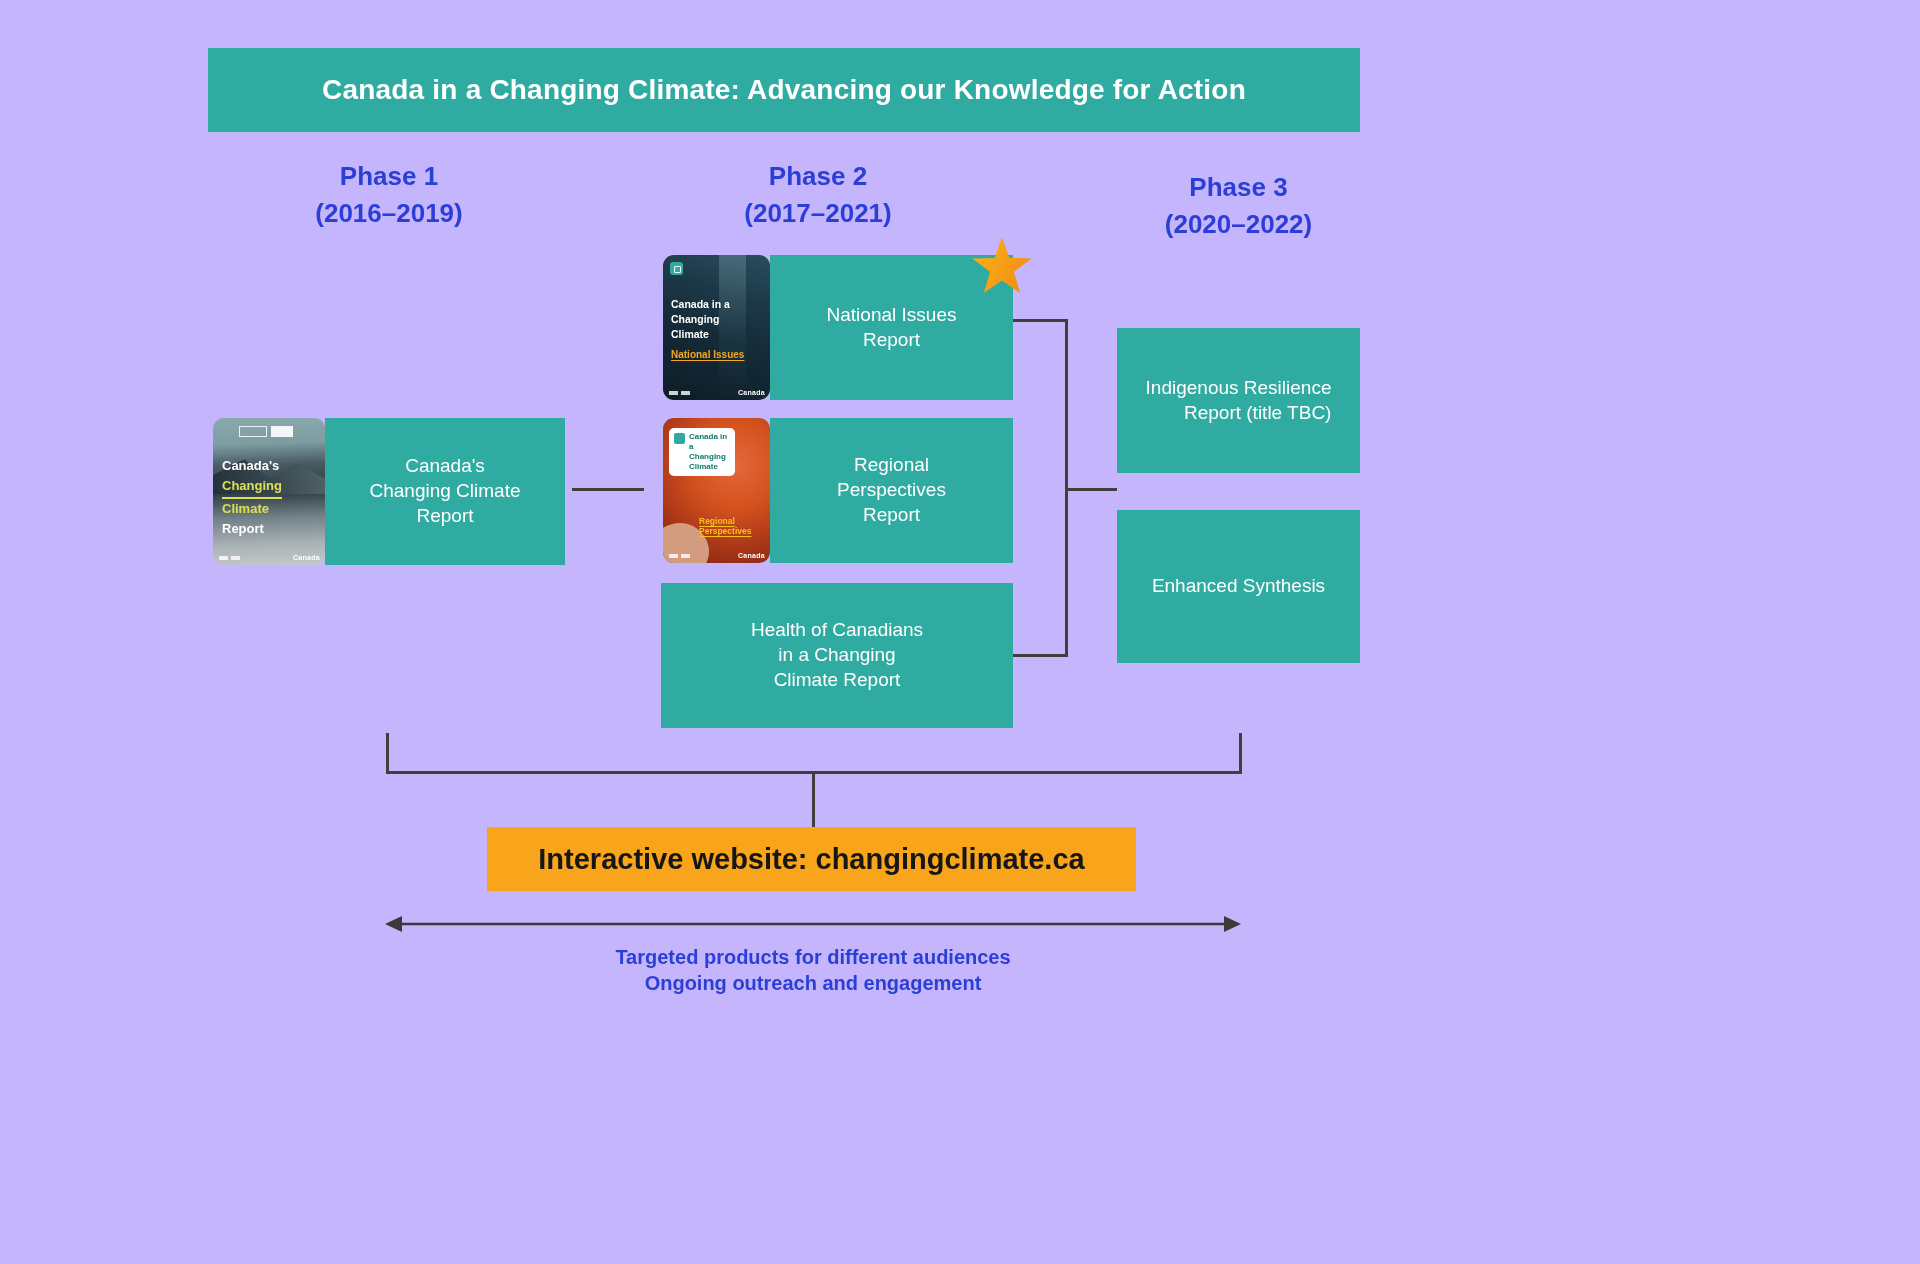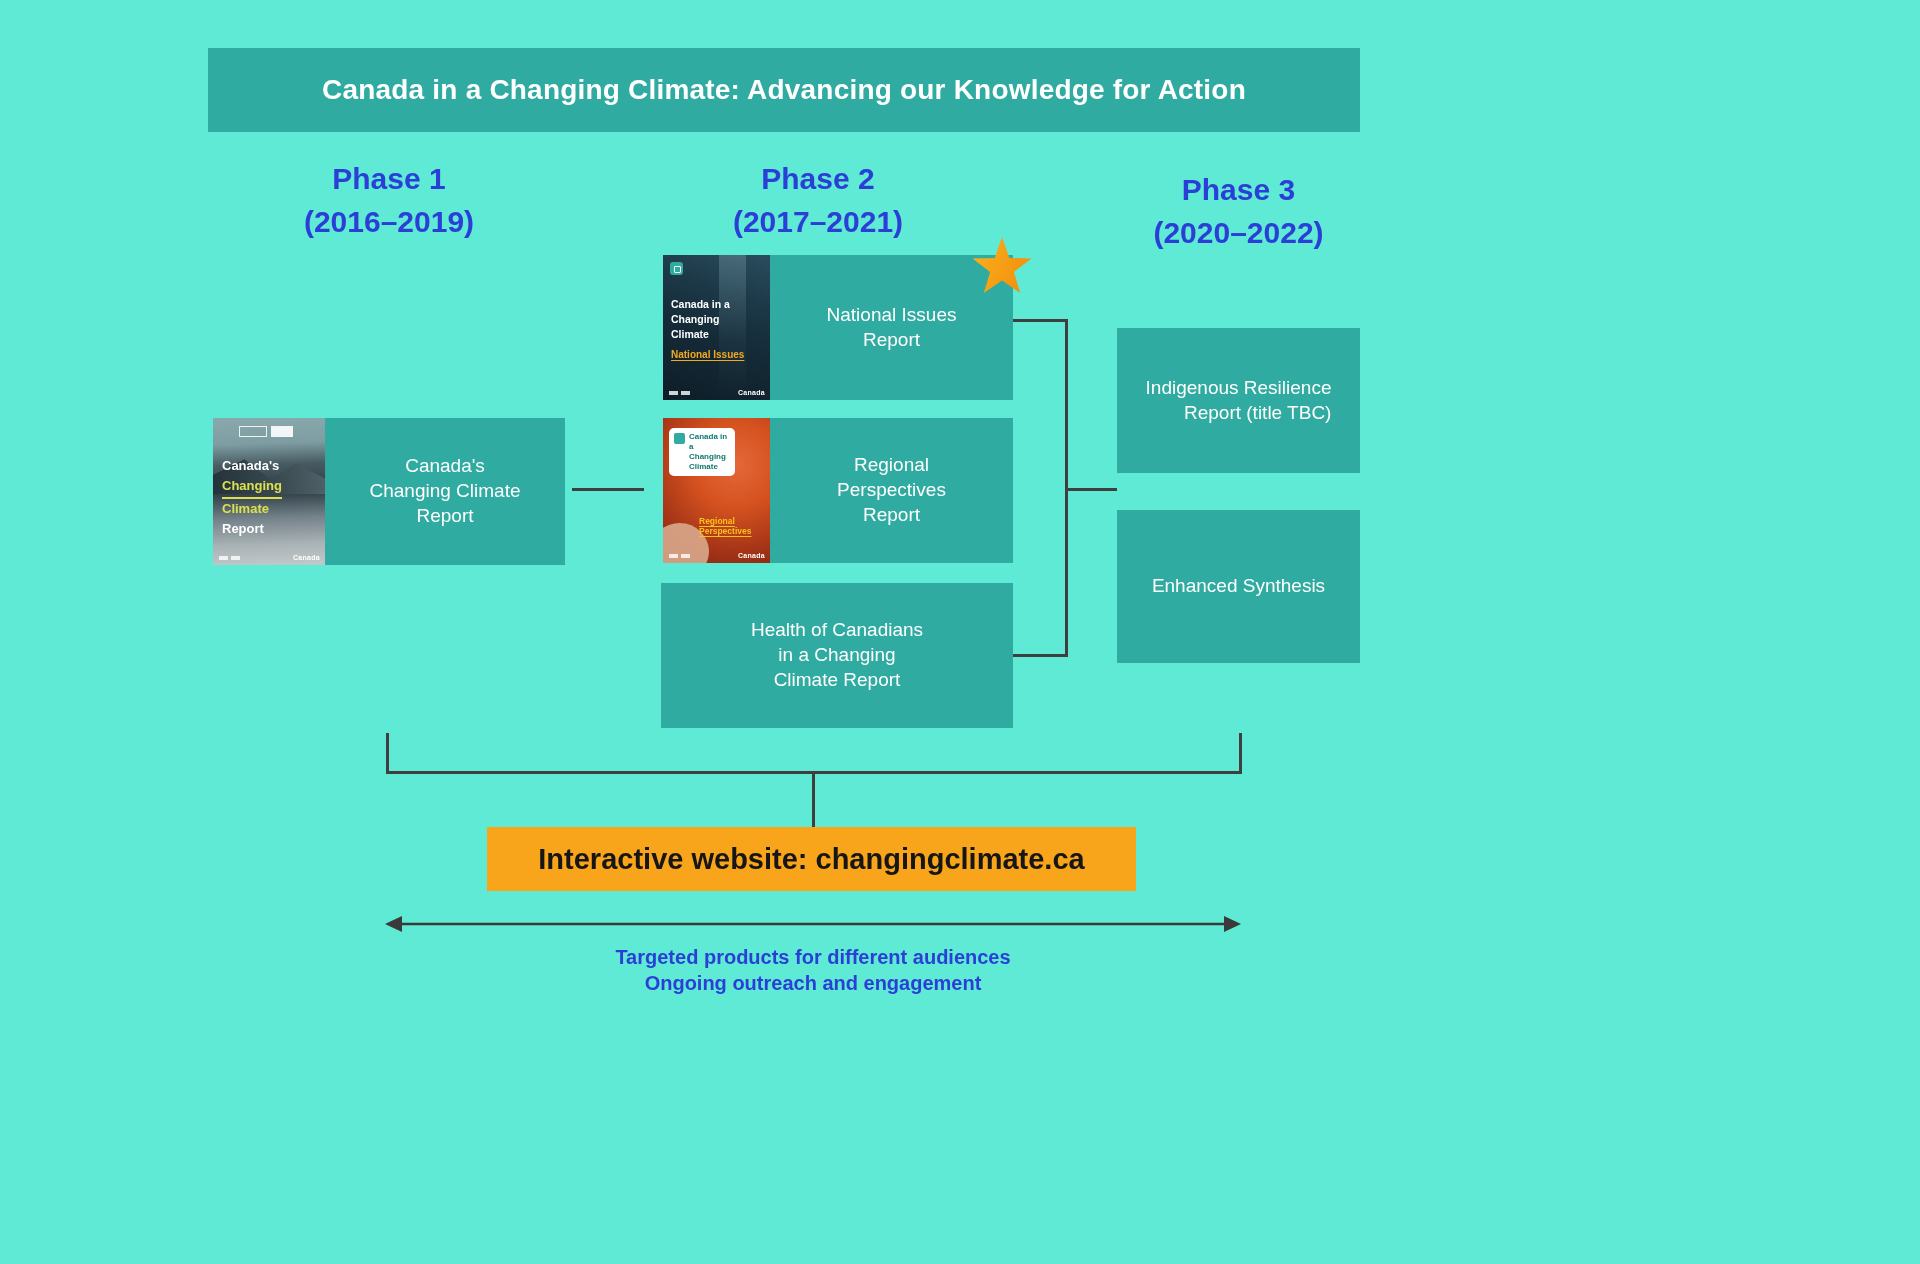--- a/index.html
+++ b/index.html
@@ -1,53 +1,53 @@
 <!DOCTYPE html>
 <html><head>
 <meta charset="utf-8">
 <style>
   html,body{margin:0;padding:0;background:#ffffff;}
   *{box-sizing:border-box;}
   .canvas{
-    position:relative;width:1920px;height:1264px;background:#5eead4;overflow:hidden;
+    position:relative;width:1920px;height:1264px;background:#c4b5fd;overflow:hidden;
     font-family:"Liberation Sans","DejaVu Sans",sans-serif;
   }
   .ml{white-space:pre-line;}
 
   
   .title-banner{
     position:absolute;left:208px;top:48px;width:1152px;height:84px;
     background:#2FABA1;display:flex;align-items:center;justify-content:center;
   }
   .title-banner span{color:#ffffff;font-size:28px;font-weight:700;letter-spacing:.2px;}
 
   
   .phase-heading{
     position:absolute;top:158px;text-align:center;color:#2B3FD6;
-    font-size:30px;font-weight:700;line-height:1.42;
+    font-size:26px;font-weight:700;line-height:1.42;
   }
   .phase-1{left:213px;width:352px;}
   .phase-2{left:642px;width:352px;}
   .phase-3{left:1117px;width:243px;margin-top:11px;}
 
   
   .teal-box{
     position:absolute;background:#2FABA1;color:#ffffff;
     display:flex;align-items:center;justify-content:center;text-align:center;
     font-size:19px;line-height:1.3;padding:0 12px;
   }
   .box-cccr{left:325px;top:418px;width:240px;height:147px;}
   .box-ni{left:770px;top:255px;width:243px;height:145px;}
   .box-rp{left:770px;top:418px;width:243px;height:145px;}
   .box-health{left:661px;top:583px;width:352px;height:145px;}
   .box-ir{left:1117px;top:328px;width:243px;height:145px;text-align:right;}
   .box-es{left:1117px;top:510px;width:243px;height:153px;}
 
   
-  .cover{position:absolute;overflow:hidden;}
+  .cover{position:absolute;overflow:hidden;border-radius:11px;}
 
   
   .cover-cccr{
     left:213px;top:418px;width:112px;height:147px;
     background:linear-gradient(178deg,#8aa9ad 0%,#7d9da2 18%,#485b63 32%,#2c3b44 50%,#75838a 68%,#a9b2b5 85%,#c2c9ca 100%);
   }
   .cover-cccr .mountain{
     position:absolute;left:0;top:28%;width:100%;height:24%;
     background:linear-gradient(100deg,#1f2d33 0%,#3a4b52 60%,#56666c 100%);
     clip-path:polygon(0 45%,28% 0,52% 58%,74% 12%,100% 55%,100% 100%,0 100%);

